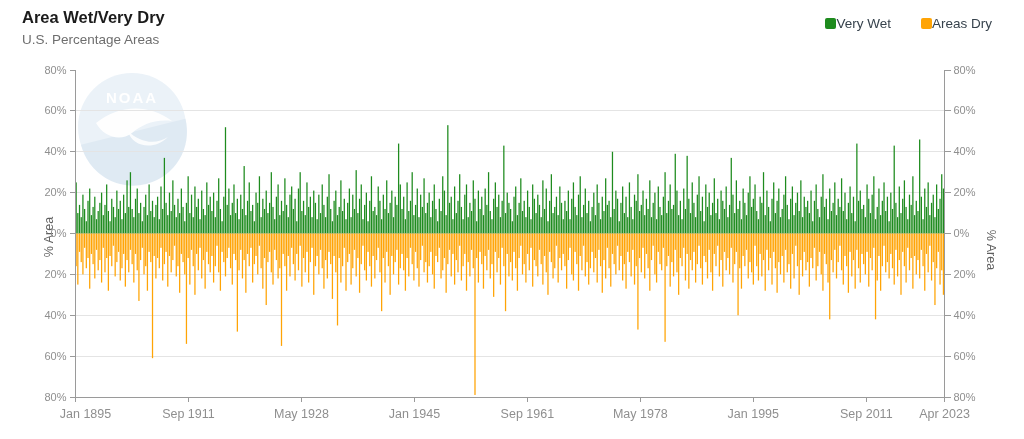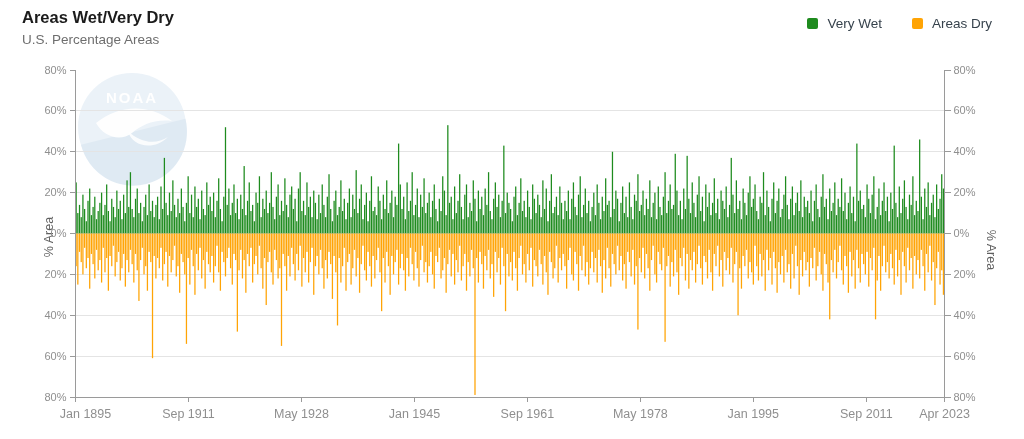--- a/index.html
+++ b/index.html
@@ -1,33 +1,33 @@
 <!DOCTYPE html>
 <html><head>
 <meta charset="utf-8">
 <style>
   html,body{margin:0;padding:0;background:#fff;}
   .card{position:relative;width:1024px;height:439px;background:#ffffff;overflow:hidden;
         font-family:"Liberation Sans",sans-serif;}
   .title{position:absolute;left:22px;top:8px;font-size:16.5px;font-weight:700;color:#1b1b1b;}
   .subtitle{position:absolute;left:22px;top:32px;font-size:13.5px;color:#6e6e6e;}
   .legend{position:absolute;top:16px;right:32px;display:flex;align-items:center;gap:30px;}
-  .legend-item{display:flex;align-items:center;gap:9px;font-size:13.5px;color:#36424c;cursor:pointer;}
+  .legend-item{display:flex;align-items:center;font-size:13.5px;color:#36424c;cursor:pointer;}
   .swatch{width:11px;height:11px;border-radius:2px;display:inline-block;}
   .ylab{position:absolute;font-size:12.5px;color:#5f5f5f;white-space:nowrap;}
   .ylab.left{left:49px;top:237px;transform:translate(-50%,-50%) rotate(-90deg);}
   .ylab.right{left:991px;top:250px;transform:translate(-50%,-50%) rotate(90deg);}
   svg text{font-family:"Liberation Sans",sans-serif;}
   #chart{position:absolute;left:0;top:0;}
 </style>
 </head>
 <body>
 
 <div class="card">
-  <div class="title">Areas Wet/Very Dry</div>
+  <div class="title">Area Wet/Very Dry</div>
   <div class="subtitle">U.S. Percentage Areas</div>
 
   <div class="legend">
     <div class="legend-item">
       <span class="swatch" style="background: rgb(30, 139, 30);"></span>
       <span>Very Wet</span>
     </div>
     <div class="legend-item">
       <span class="swatch" style="background: rgb(255, 164, 5);"></span>
       <span>Areas Dry</span>

